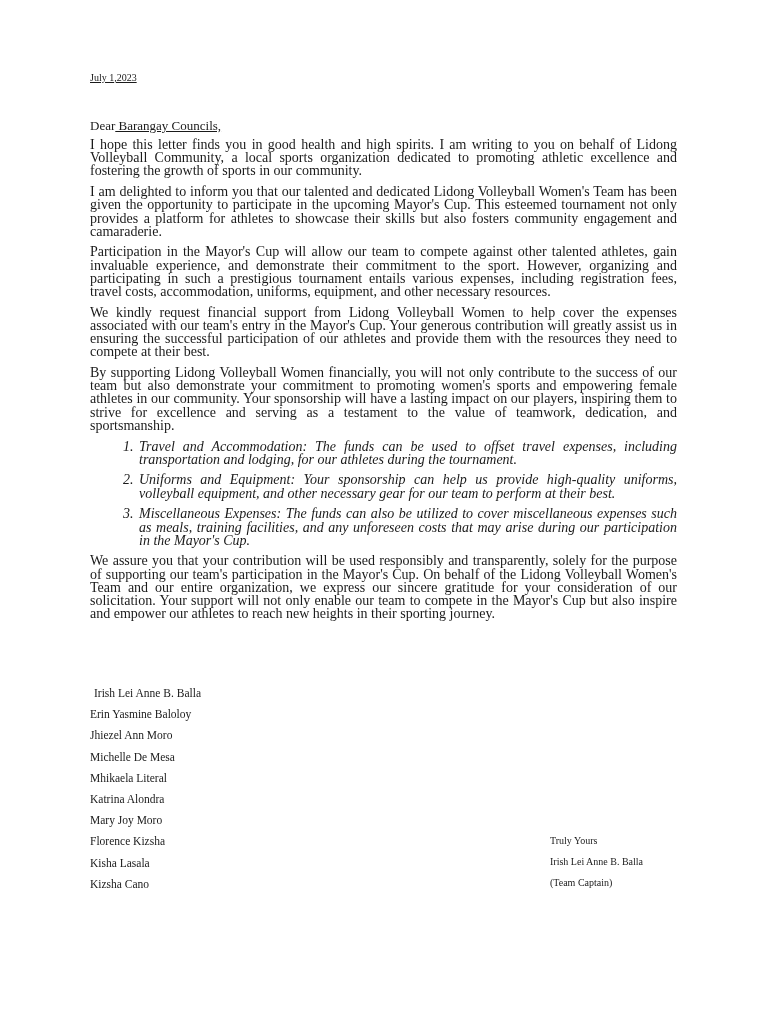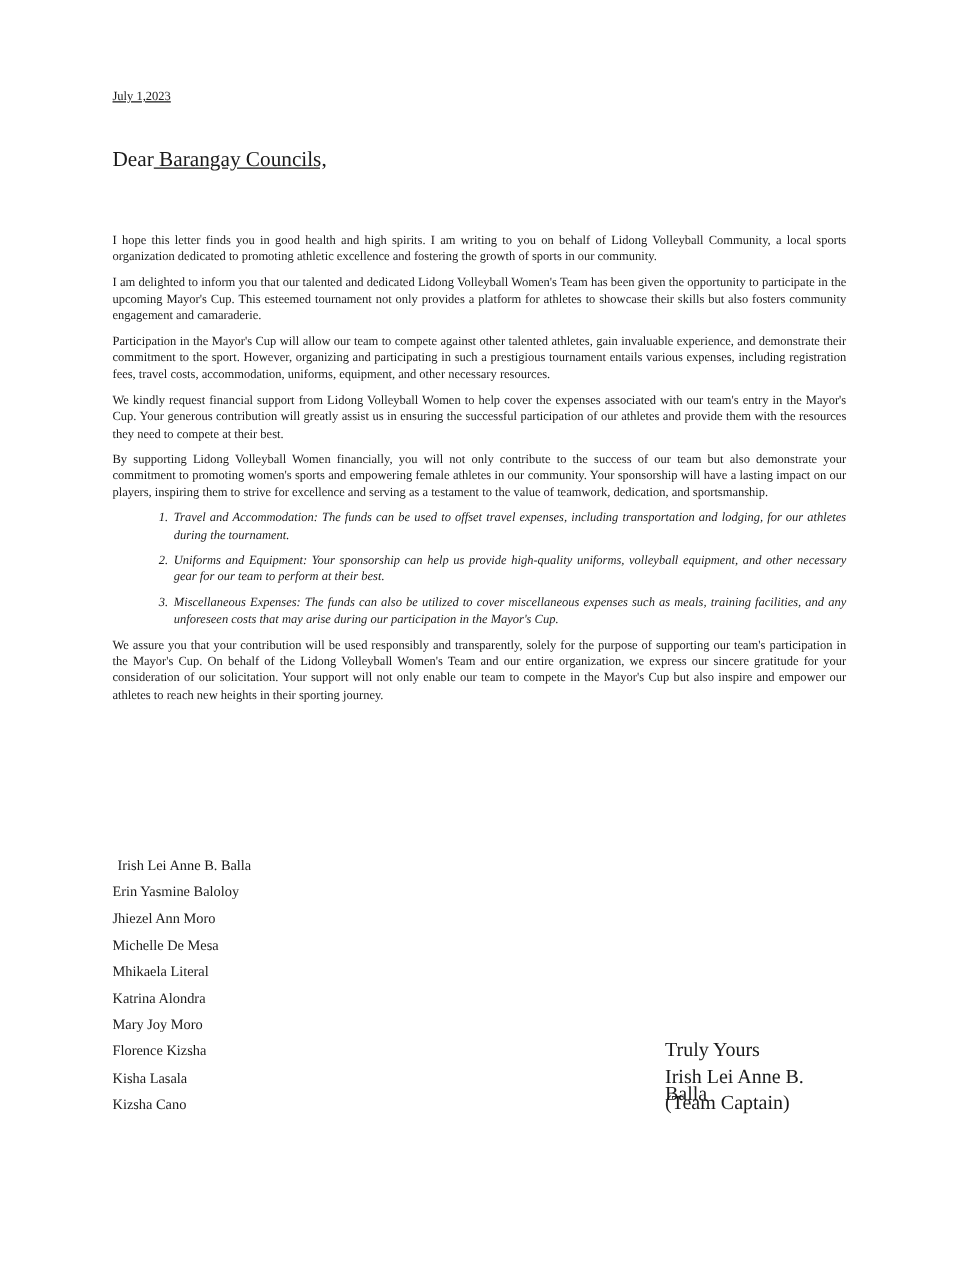--- a/index.html
+++ b/index.html
@@ -1,29 +1,29 @@
 <!DOCTYPE html>
 <html><head>
 <meta charset="utf-8">
 <style>
   html, body { margin: 0; padding: 0; background: #ffffff; }
   body { width: 768px; height: 1024px; position: relative; overflow: hidden;
          font-family: "Liberation Serif", "DejaVu Serif", serif; color: #1a1a1a; }
   .page { position: absolute; left: 90px; top: 0; width: 587px; }
   .date { position: absolute; left: 0; top: 72px; font-size: 10px; text-decoration: underline; }
-  .salutation { position: absolute; left: 0; top: 118px; font-size: 17px; }
+  .salutation { position: absolute; left: 0; top: 118px; font-size: 13px; }
   .salutation .u { text-decoration: underline; }
-  .body { position: absolute; left: 0; top: 138px; width: 587px; font-size: 10px; line-height: 13.2px; margin-top: 48px; }
+  .body { position: absolute; left: 0; top: 138px; width: 587px; font-size: 14px; line-height: 13.2px; }
   .body p { margin: 0 0 7.5px 0; text-align: justify; }
   .body ol { margin: 0 0 7px 0; padding-left: 47px; font-style: italic; }
   .body ol li { text-align: justify; margin-bottom: 7.5px; padding-left: 2px; }
   .names { position: absolute; left: 0; top: 686px; font-size: 11.5px; }
   .names div { height: 21.2px; line-height: 14px; }
   .names div:first-child { padding-left: 4px; }
-  .signoff { position: absolute; left: 442px; top: 834px; font-size: 16px; }
+  .signoff { position: absolute; left: 460px; top: 834px; font-size: 10px; }
   .signoff div { height: 21.2px; line-height: 14px; }
 </style>
 </head>
 <body>
 
 <div class="page">
   <div class="date">July 1,2023</div>
 
   <div class="salutation">
     <span>Dear</span><span class="u"> Barangay Councils,</span>

